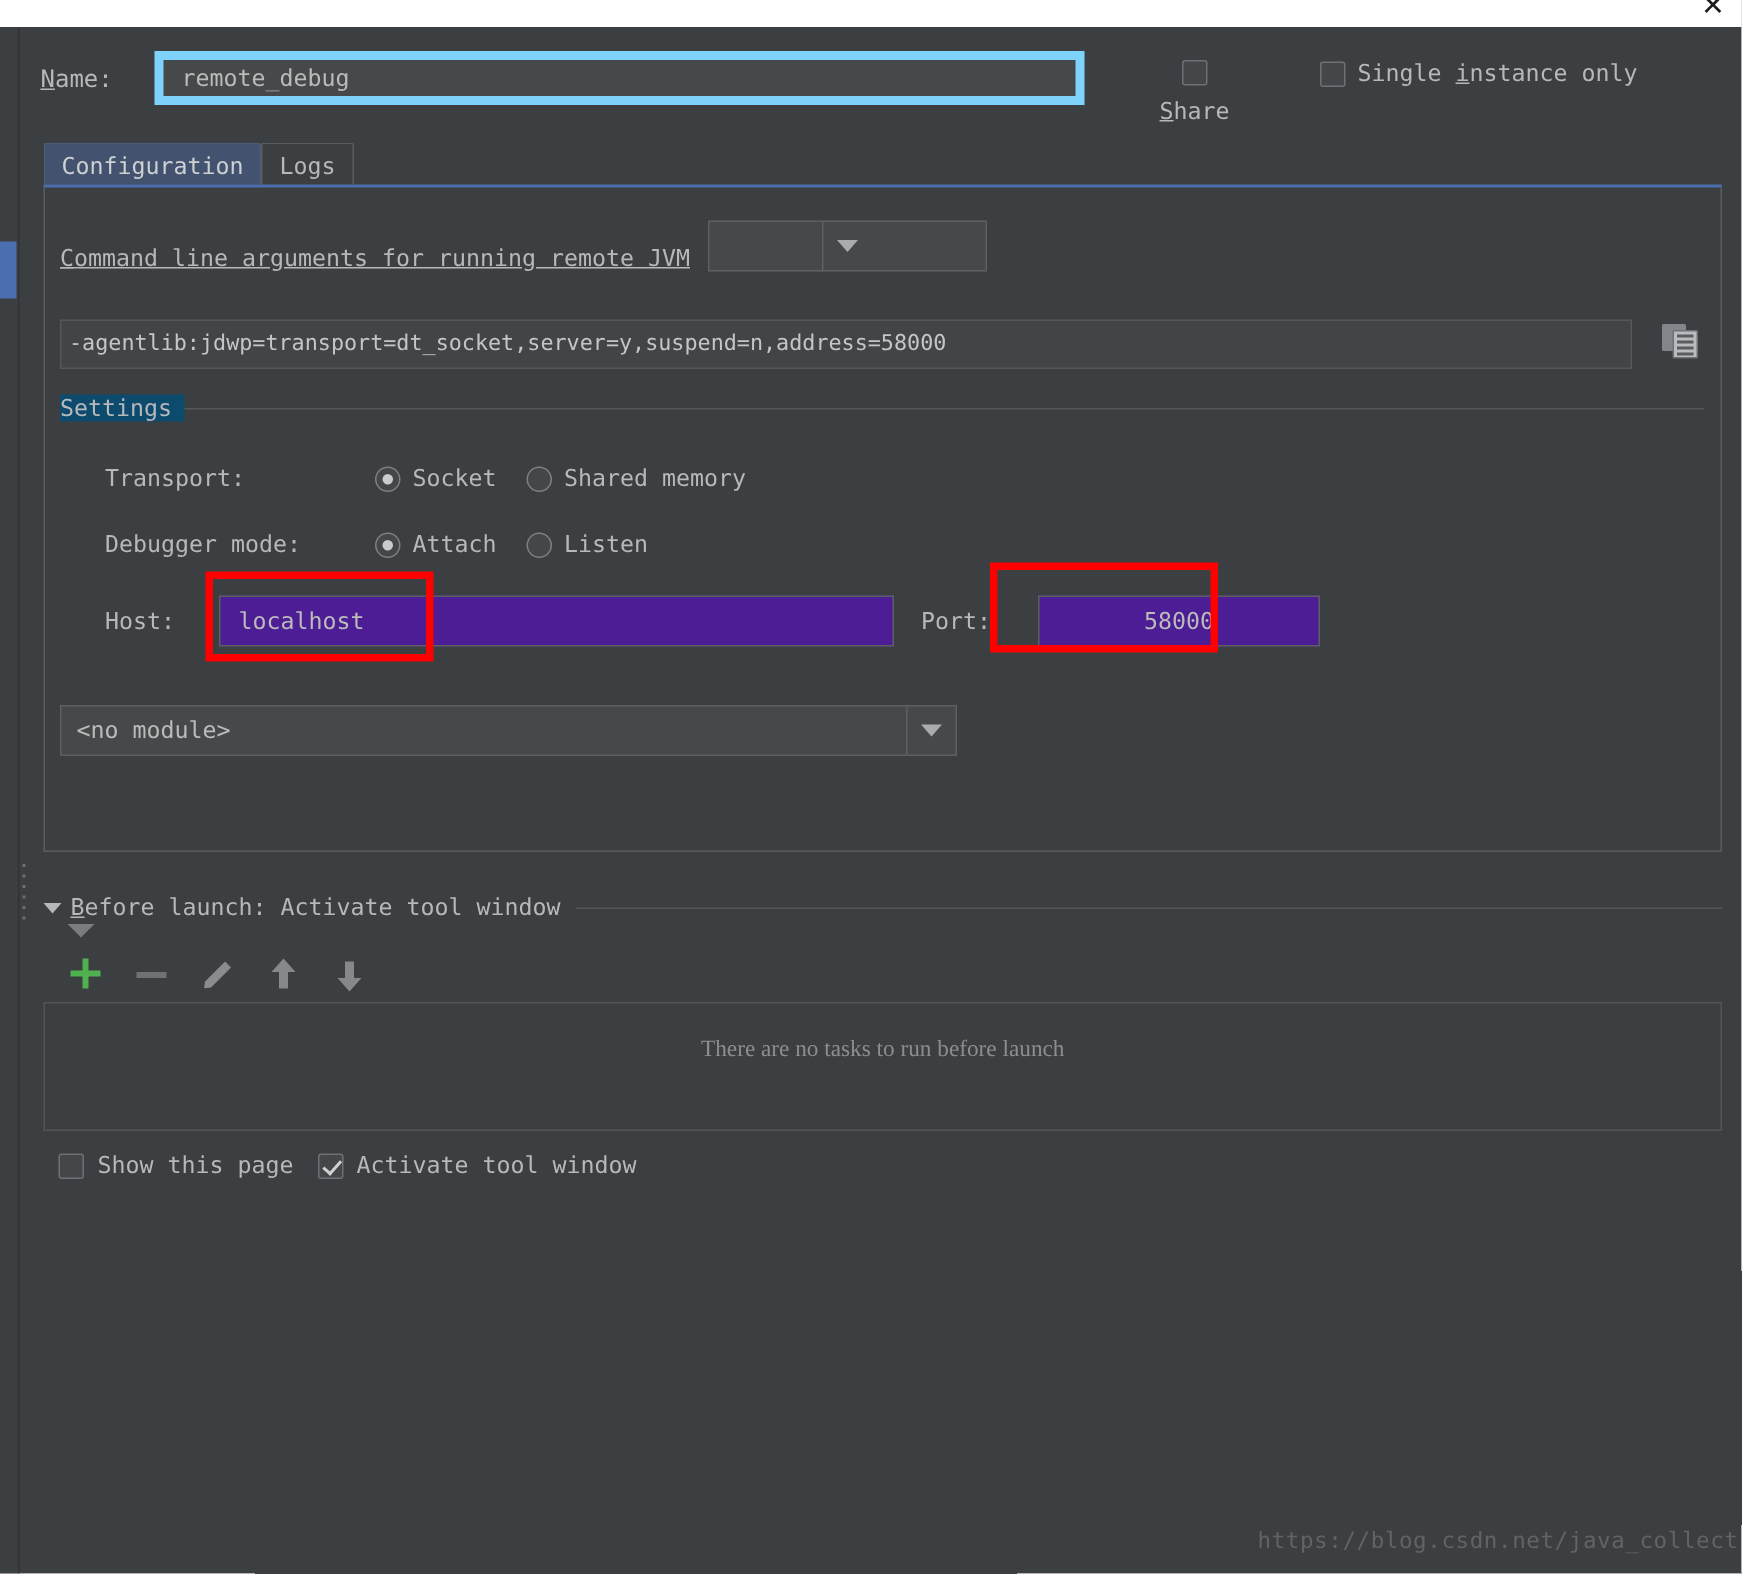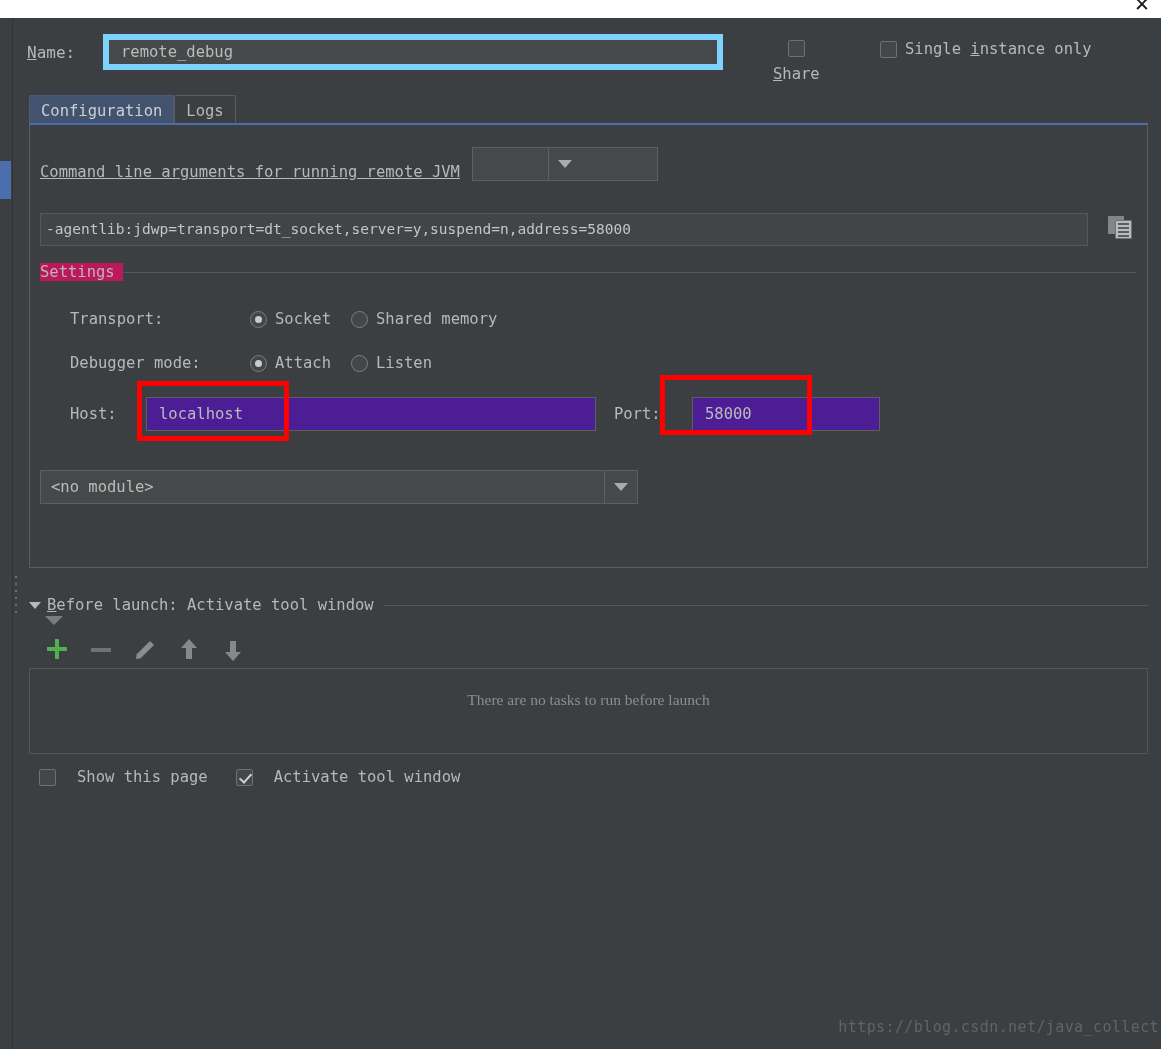--- a/index.html
+++ b/index.html
@@ -277,21 +277,21 @@
     background: #5a5d5f;
     margin: 2.4px 2px 0 2px;
   }
 
   
   .settings-title {
     position: absolute;
     left: 10px; top: 138px;
     font-size: 15.5px;
     color: #b6b8ba;
-    background: #be185d;
+    background: #0c4a6e;
     padding-right: 8px;
     z-index: 2;
   }
   .settings-rule {
     position: absolute;
     left: 10px; top: 147px;
     width: 1096px;
     height: 1px;
     background: #545759;
   }
@@ -466,21 +466,21 @@
     font-size: 15.5px;
     color: #8b8e90;
     font-family: Liberation Serif, serif;
   }
 
   .bottom-cbs {
     position: absolute;
     left: 26px; top: 750px;
     display: flex;
     align-items: center;
-    gap: 21px;
+    gap: 9px;
   }
 
   .watermark {
     position: absolute;
     right: 2px; top: 1000px;
     font-size: 15px;
     color: #616466;
     letter-spacing: 0.4px;
     white-space: nowrap;
   }
@@ -578,21 +578,21 @@
           <span class="radio-item">
             <span class="radio"></span>
             <span class="setting-label">Listen</span>
           </span>
         </div>
 
         <div class="host-row">
           <span class="setting-label" style="width:76px; padding-left:30px;">Host:</span>
           <input class="text-input" style="width: 450px;" type="text" value="localhost">
           <span class="setting-label" style="width:78px; padding-left:18px;">Port:</span>
-          <input class="text-input" style="width: 188px;" type="text" value="58000">
+          <input class="text-input" style="width: 188px; text-align: center;" type="text" value="58000">
         </div>
 
         <div class="classpath-row">
           <div class="combo" style="width:598px;gap:32px;">
             <span class="value">&lt;no module&gt;</span>
             <span class="arrowbtn">
               <span class="tri-down"></span>
             </span>
           </div>
         </div>

